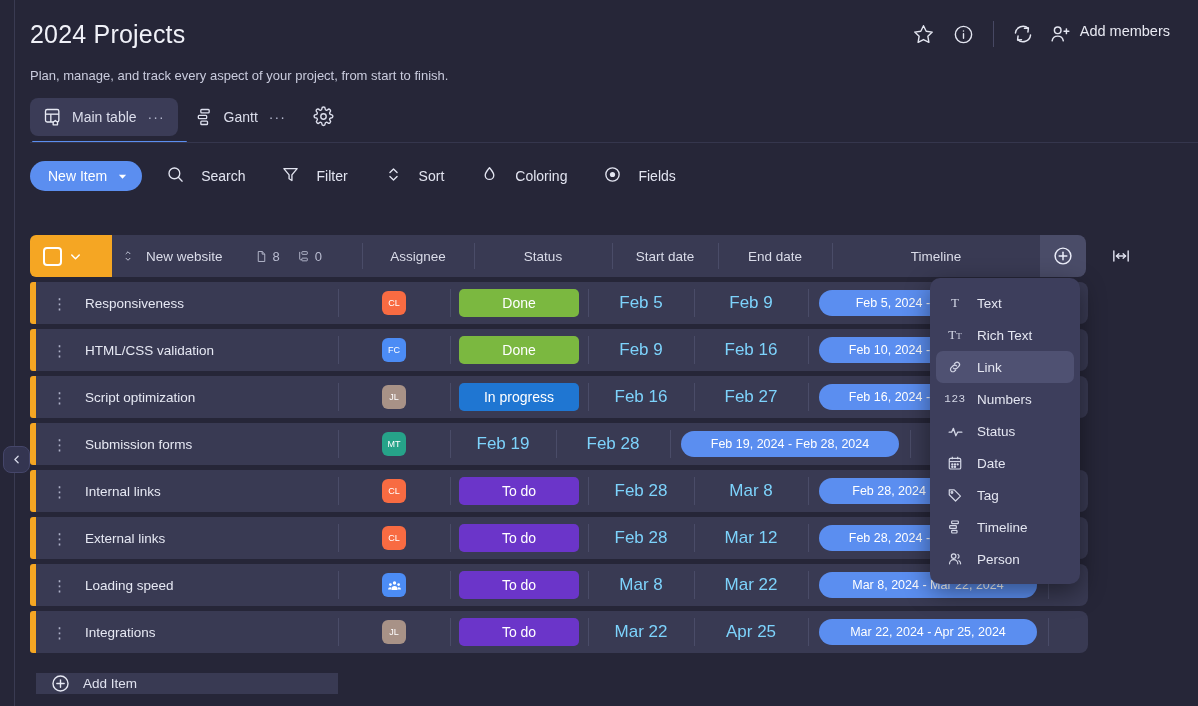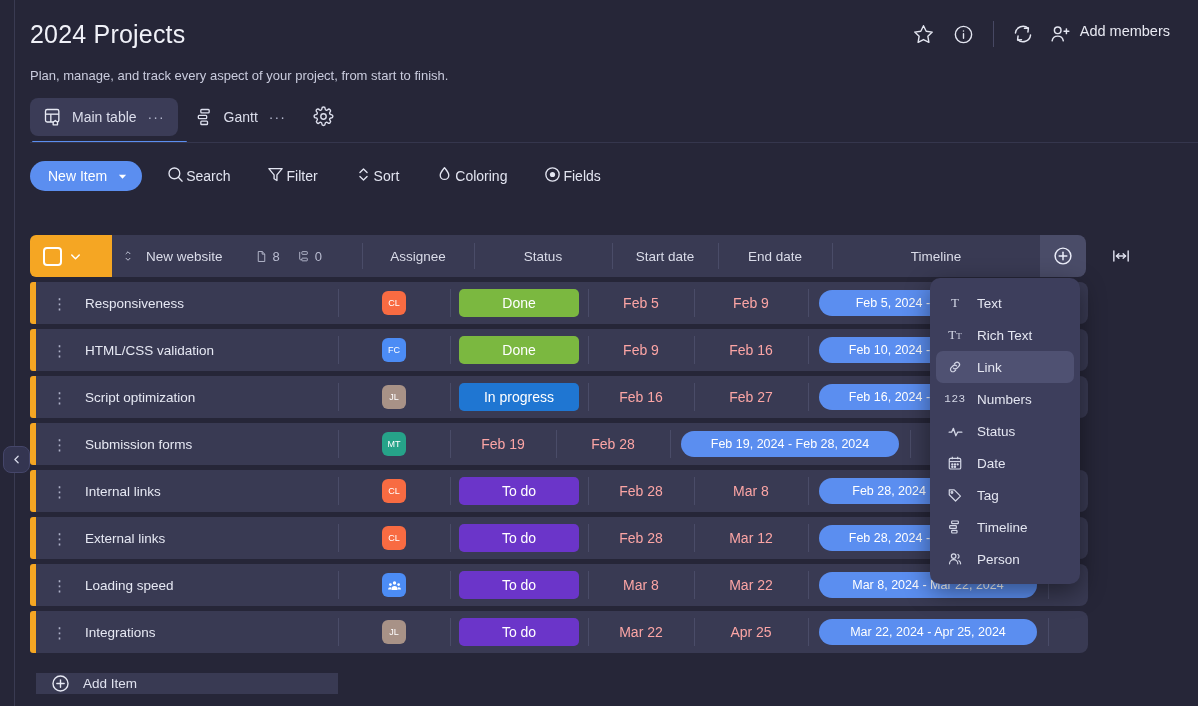--- a/index.html
+++ b/index.html
@@ -65,21 +65,21 @@
 
   
   .toolbar { position: absolute; left: 30px; top: 157px; display: flex; align-items: center; gap: 6px; }
   .new-item {
     display: flex; align-items: center; background: #5b8ef0;
     border-radius: 19px; height: 30px; cursor: pointer; overflow: hidden;
   }
   .new-item .label { padding: 0 10px 0 18px; font-size: 14px; color: #fff; }
   .new-item .caret { padding: 0 14px 0 0; display: flex; align-items: center; }
   .tool {
-    display: flex; align-items: center; gap: 1px;
+    display: flex; align-items: center; gap: 16px;
     padding: 8px 12px; border-radius: 8px; cursor: pointer;
     font-size: 14px; color: #e2e4f0; margin-left: 6px;
   }
 
   
   .table { position: absolute; left: 30px; top: 235px; }
   .thead {
     display: flex; align-items: stretch; height: 42px;
   }
   .grp-cell {
@@ -124,21 +124,21 @@
   }
   .c-name { width: 302px; padding-left: 16px; gap: 18px; border-radius: 0; }
   .c-name .nm { font-size: 13.5px; color: #e6e8f3; }
   .kebab { color: #aeb1c8; font-size: 15px; line-height: 1; letter-spacing: 0; }
   .c-assignee { width: 112px; justify-content: center; }
   .c-status { width: 138px; justify-content: center; }
   .c-start { width: 106px; justify-content: center; }
   .c-end { width: 114px; justify-content: center; }
   .c-timeline { width: 240px; justify-content: center; }
   .c-tail { width: 40px; border-radius: 0 8px 8px 0; }
-  .c-date { font-size: 14px; color: #fca5a5; }
+  .c-date { font-size: 17px; color: #7dd3fc; }
 
   .avatar {
     width: 24px; height: 24px; border-radius: 6px;
     display: flex; align-items: center; justify-content: center;
     font-size: 9px; color: #fff; font-weight: 400;
   }
   .pill {
     width: 120px; height: 28px; border-radius: 5px;
     display: flex; align-items: center; justify-content: center;
     font-size: 14px; color: #fff; cursor: pointer;

